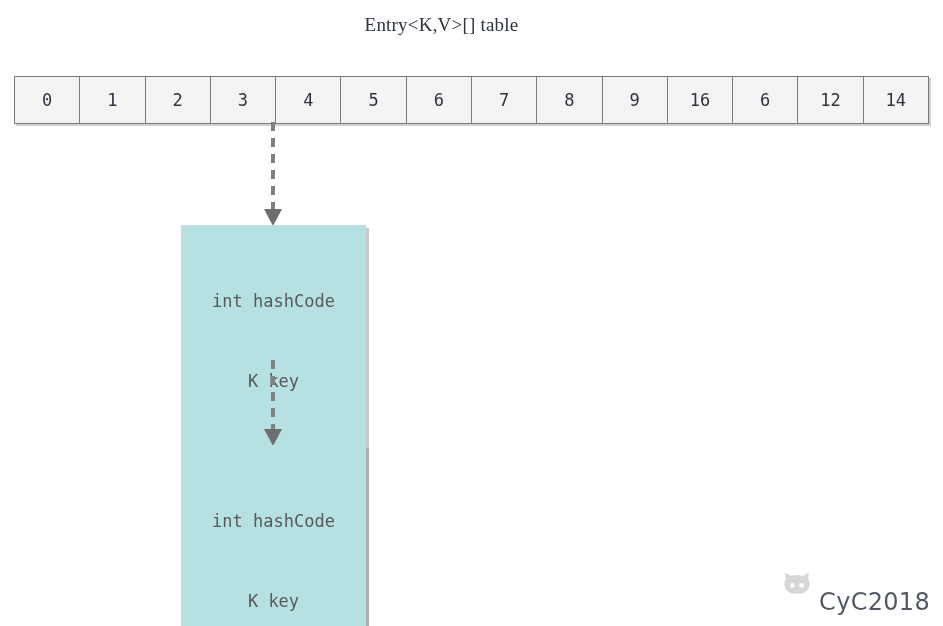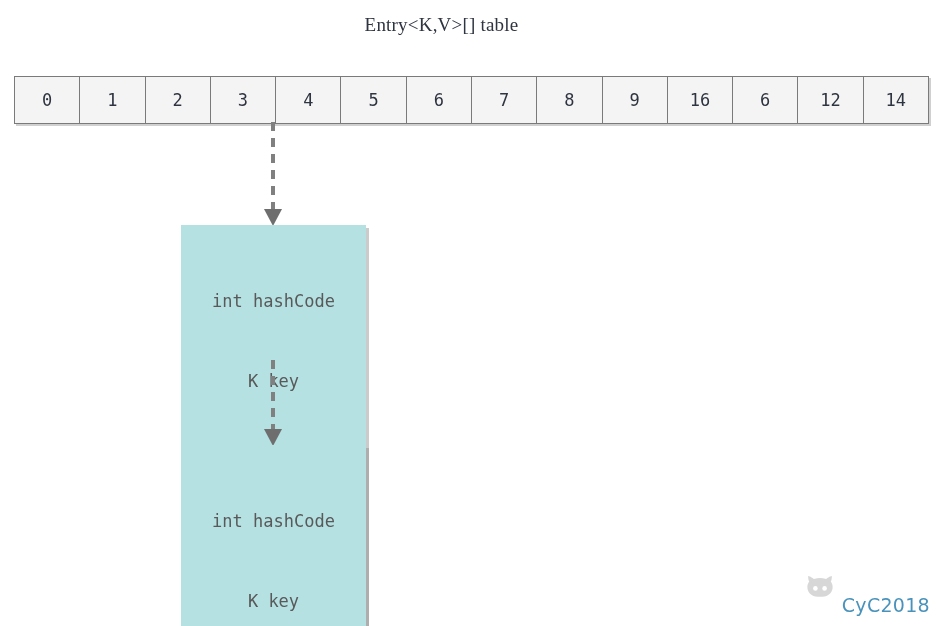--- a/index.html
+++ b/index.html
@@ -96,22 +96,22 @@
     right: 13px;
     bottom: 10px;
     display: flex;
     align-items: center;
     gap: 7px;
     opacity: 0.72;
     user-select: none;
   }
   #watermark-label {
     font-family: "DejaVu Sans", "Liberation Sans", sans-serif;
-    font-size: 19px;
-    color: #0369a1;
+    font-size: 24px;
+    color: #0f172a;
     letter-spacing: 0.3px;
     margin-top: 35px;
   }
   #octocat-icon svg { display: block; }
 </style>
 </head>
 <body>
 
 <div id="diagram-title">Entry&lt;K,V&gt;[] table</div>
 

